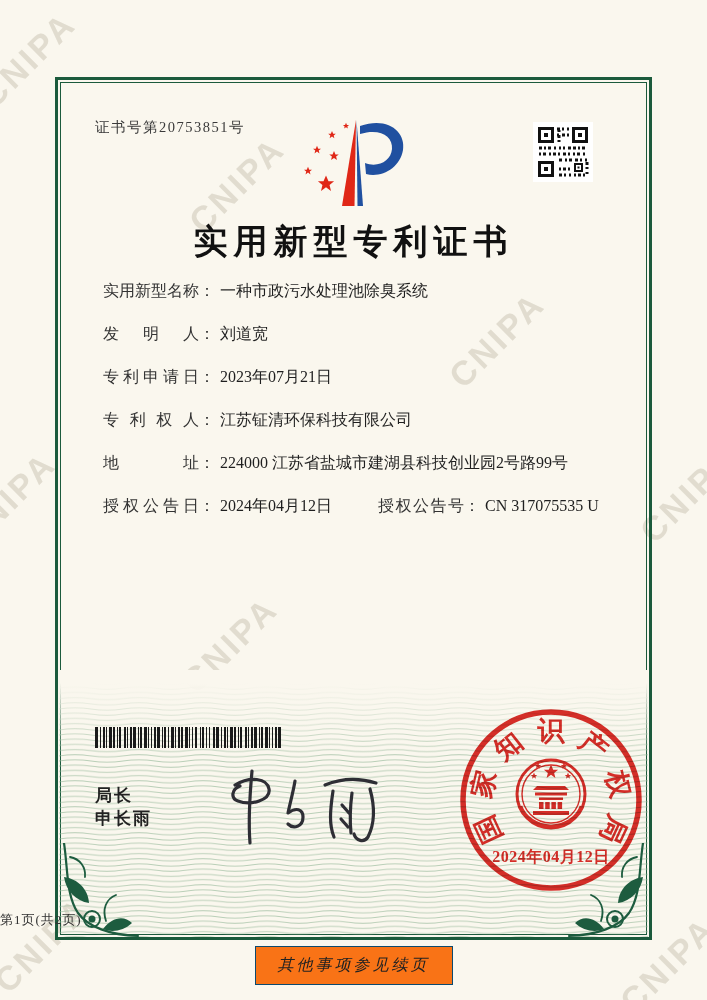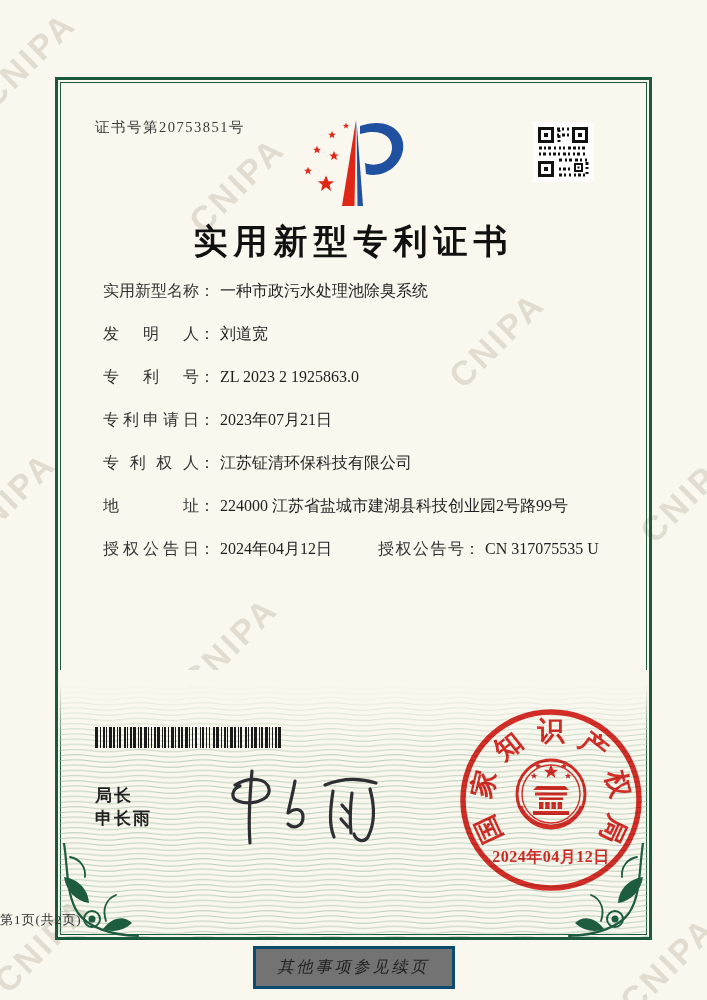--- a/index.html
+++ b/index.html
@@ -34,22 +34,22 @@
   .director{position:absolute;left:95px;top:784px;font-size:17px;font-weight:600;color:#222;}
   .director div{margin-bottom:0;letter-spacing:2px;}
   .sig{position:absolute;left:190px;top:763px;}
   .seal{position:absolute;left:455px;top:706px;mix-blend-mode:multiply;opacity:.95;}
   .ornament{position:absolute;top:843px;}
   .orn-l{left:58px;}
   .orn-r{left:565px;transform:scaleX(-1);}
   .pageno{position:absolute;left:0;top:911px;width:707px;text-align:left;
           font-size:13px;color:#333;letter-spacing:1px;}
   .footnote{position:absolute;left:50%;top:946px;transform:translateX(-50%);
-            border:3px solid #0c4a6e;padding:8px 22px;font-size:16px;font-style:italic;
-            letter-spacing:3px;color:#222;background:#737373;white-space:nowrap;font-family:Liberation Serif, serif;}
+            border:1px solid #0c4a6e;padding:8px 22px;font-size:16px;font-style:italic;
+            letter-spacing:3px;color:#222;background:#f97316;white-space:nowrap;font-family:Liberation Serif, serif;}
 </style>
 </head>
 <body>
 
 <div class="page">
 
   <svg width="0" height="0" style="position:absolute">
     <defs>
       <path id="st" d="M0,-10 L2.94,-3.09 L9.51,-3.09 L4.19,1.18 L5.88,8.09 L0,3.82 L-5.88,8.09 L-4.19,1.18 L-9.51,-3.09 L-2.94,-3.09 Z"></path>
       <pattern id="wv" width="64" height="5.2" patternUnits="userSpaceOnUse">
@@ -153,23 +153,20 @@
   </svg>
 
   <div class="title">实用新型专利证书</div>
 
   <div class="fields">
     <div class="frow">
       <span class="flabel">实用新型名称</span><span class="fcolon">：</span><span class="fvalue">一种市政污水处理池除臭系统</span>
     </div>
     <div class="frow">
       <span class="flabel">发明人</span><span class="fcolon">：</span><span class="fvalue">刘道宽</span>
-    </div>
-    <div class="frow">
-      <span class="flabel">专利号</span><span class="fcolon">：</span><span class="fvalue">ZL 2023 2 1925863.0</span>
     </div>
     <div class="frow">
       <span class="flabel">专利申请日</span><span class="fcolon">：</span><span class="fvalue">2023年07月21日</span>
     </div>
     <div class="frow">
       <span class="flabel">专利权人</span><span class="fcolon">：</span><span class="fvalue">江苏钲清环保科技有限公司</span>
     </div>
     <div class="frow">
       <span class="flabel">地址</span><span class="fcolon">：</span><span class="fvalue">224000 江苏省盐城市建湖县科技创业园2号路99号</span>
     </div>

